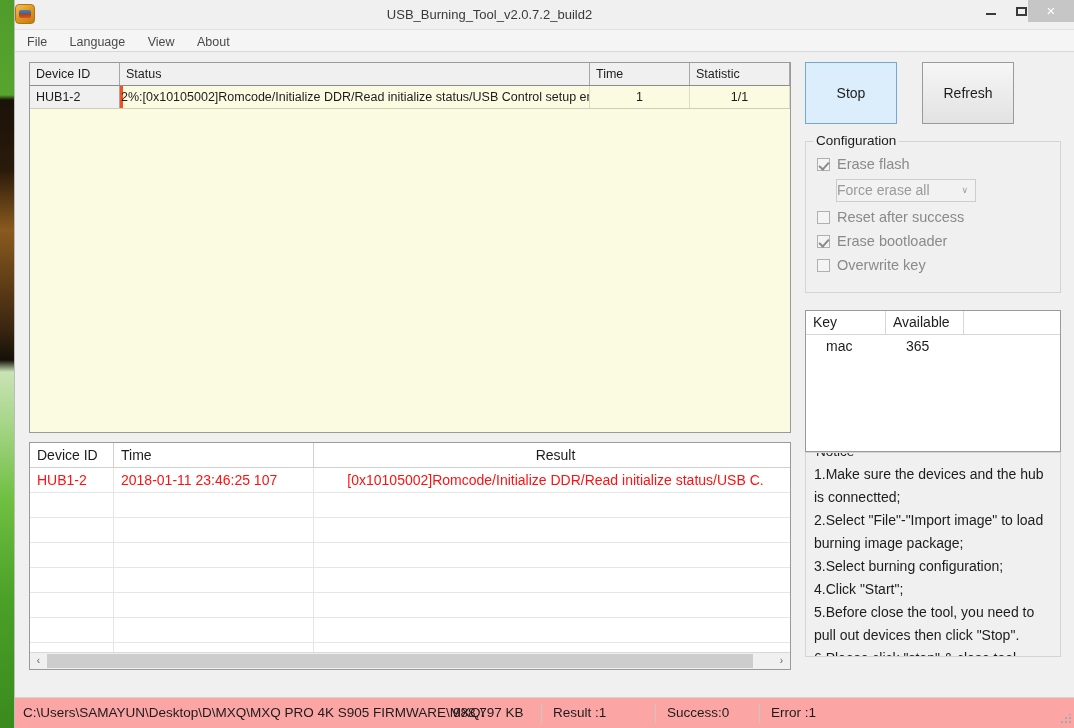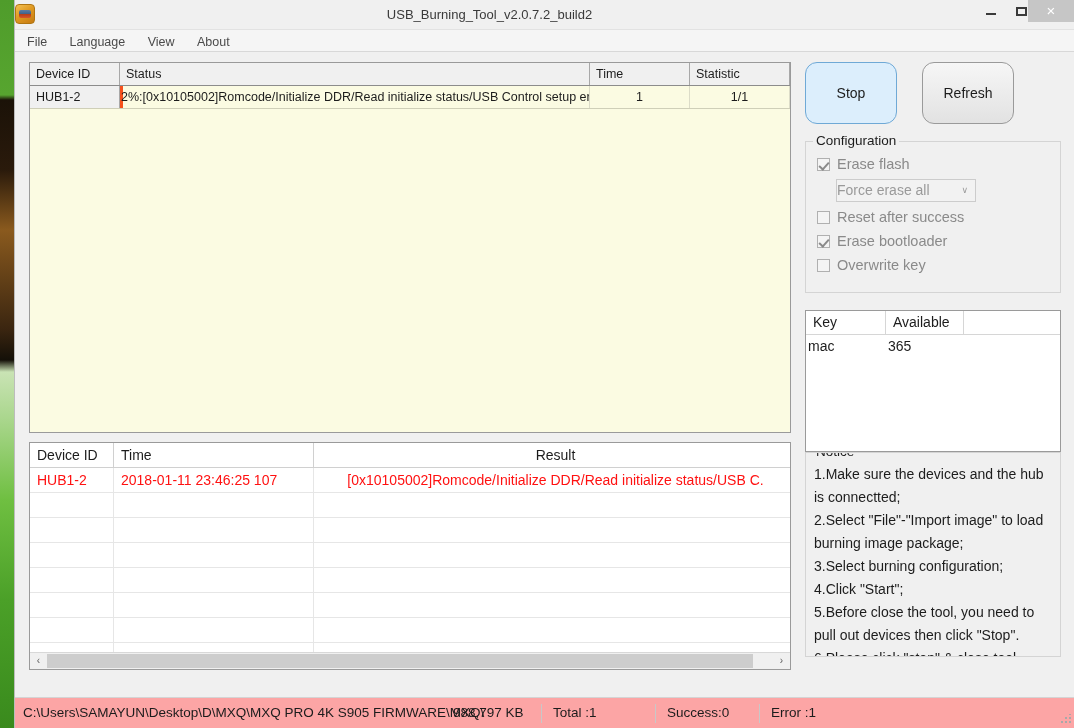--- a/index.html
+++ b/index.html
@@ -295,21 +295,20 @@
   .big-btn {
     display: inline-block;
     width: 92px;
     height: 62px;
     line-height: 60px;
     text-align: center;
     font-size: 14px;
     color: #1c1c1c;
     box-sizing: border-box;
     cursor: default;
-    border-radius: 12px;
   }
   #stop-button {
     background: #dceefc;
     border: 1px solid #6fa9d6;
     margin-right: 25px;
   }
   #refresh-button {
     background: linear-gradient(180deg,#f6f6f6 0%, #e2e2e2 100%);
     border: 1px solid #9a9a9a;
   }
@@ -402,21 +401,21 @@
     line-height: 23px;
     padding-left: 7px;
     border-right: 1px solid #d6d6d6;
     box-sizing: border-box;
   }
   .key-row { display: flex; height: 24px; }
   .key-row .kcell {
     font-size: 14px;
     color: #1c1c1c;
     line-height: 23px;
-    padding-left: 2px;
+    padding-left: 20px;
     box-sizing: border-box;
   }
   .kc-key { width: 80px; }
   .kc-avl { width: 78px; }
 
   
   #notice-box {
     margin-top: 0;
     height: 205px;
     overflow: hidden;
@@ -629,21 +628,21 @@
 6.Please click "stop" &amp; close tool</p>
       </div>
 
     </div>
   </div>
 
   <div id="statusbar">
     <div class="sb-cell" style="left:0px;">C:\Users\SAMAYUN\Desktop\D\MXQ\MXQ PRO 4K S905 FIRMWARE\MXQ\</div>
     <div class="sb-cell" style="left:430px;">988,797 KB</div>
     <div class="sb-sep" style="left:526px;"></div>
-    <div class="sb-cell" style="left:530px;">Total :1</div>
+    <div class="sb-cell" style="left:530px;">Result :1</div>
     <div class="sb-sep" style="left:640px;"></div>
     <div class="sb-cell" style="left:644px;">Success:0</div>
     <div class="sb-sep" style="left:744px;"></div>
     <div class="sb-cell" style="left:748px;">Error :1</div>
     <div id="grip"></div>
   </div>
 
 </div>
 
 </body></html>

